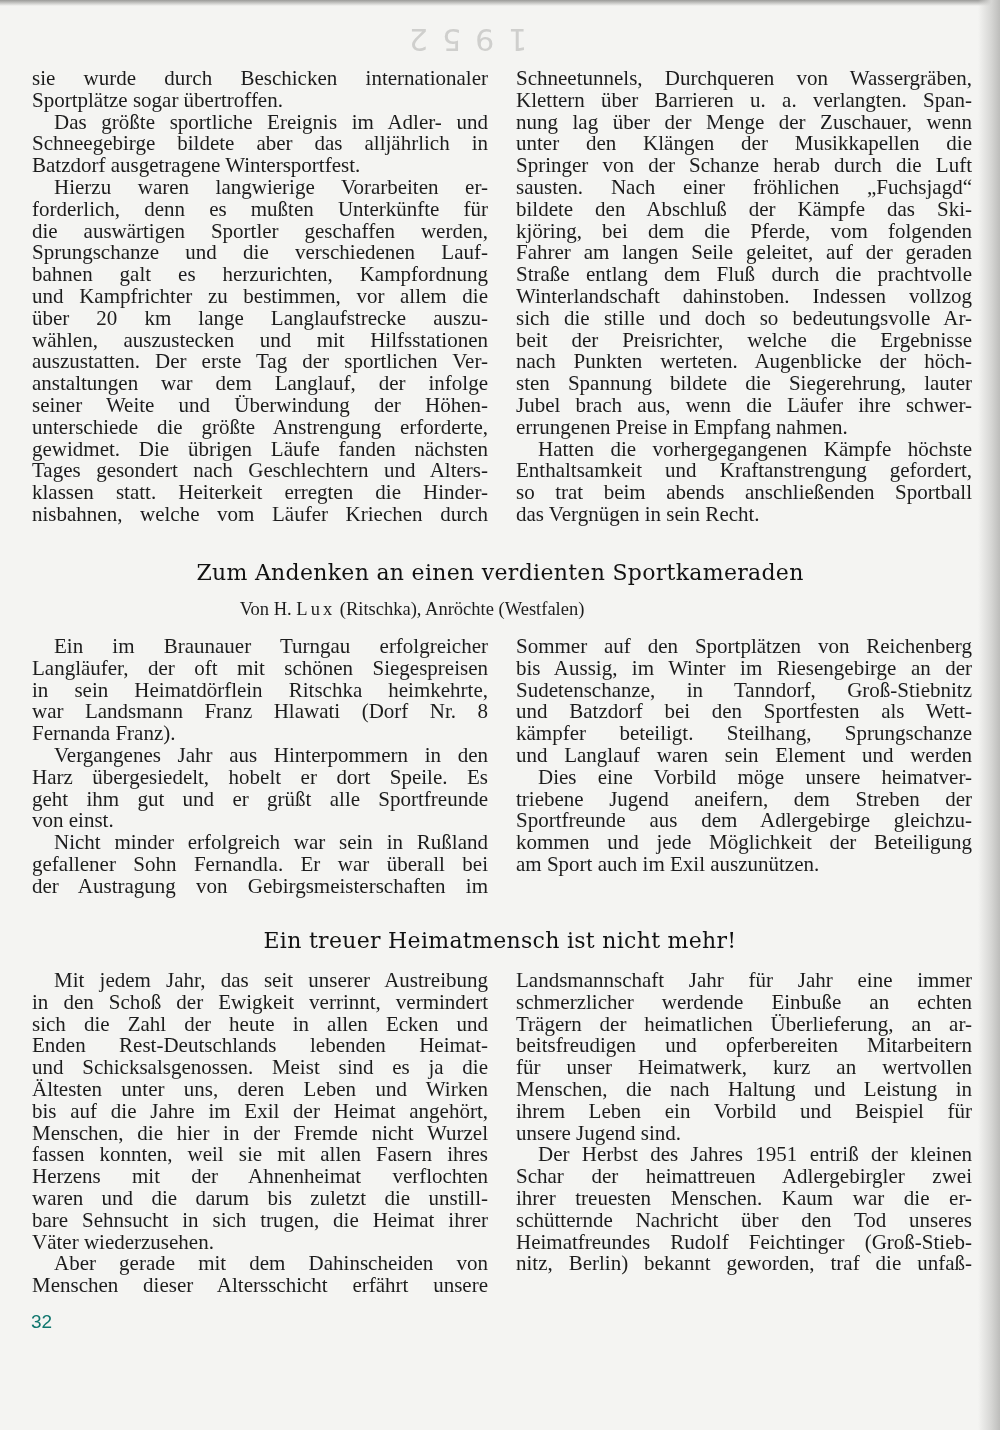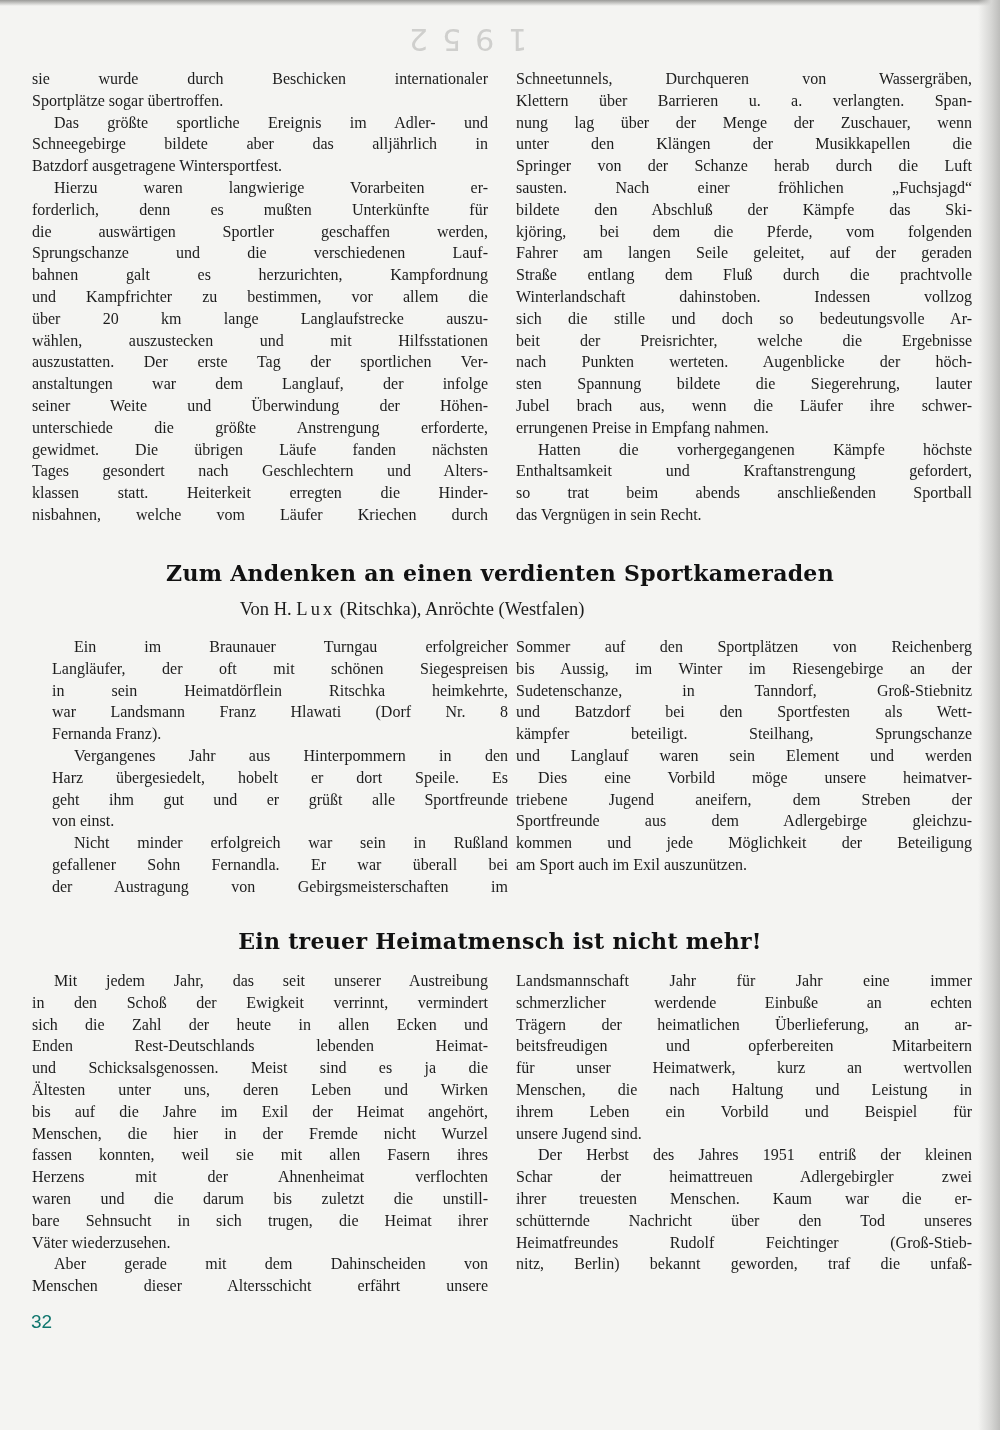--- a/index.html
+++ b/index.html
@@ -17,31 +17,31 @@
     position: absolute; top: 0; left: 0; width: 1000px; height: 6px;
     background: linear-gradient(to bottom, #9a9a98, rgba(244,244,242,0));
   }
   .handwriting {
     position: absolute; top: 22px; left: 395px;
     font-family: "DejaVu Sans", sans-serif; font-size: 30px; color: #cfcfcd;
     letter-spacing: 14px; transform: rotate(180deg);
   }
   .col {
     position: absolute; width: 456px;
-    font-size: 16px; line-height: 21.8px;
+    font-size: 21px; line-height: 21.8px;
   }
   .col .ln {
     display: block; white-space: nowrap; text-align: justify; text-align-last: justify;
     height: 21.8px;
   }
   .col .ln.last { text-align-last: left; }
   .col .ln.ind { text-indent: 22px; }
   .headline {
     position: absolute; left: 0; width: 1000px; text-align: center;
-    font-family: "DejaVu Serif", serif; font-weight: bold; font-size: 22px;
+    font-family: "DejaVu Serif", serif; font-weight: normal; font-size: 22px;
     letter-spacing: 0.3px; color: #111;
   }
   .byline {
     position: absolute; left: 0; width: 824px; text-align: center;
     font-size: 18.5px; color: #1c1c1c;
   }
   .byline .spaced { letter-spacing: 3px; }
   .page-number {
     position: absolute; left: 31px; top: 1311px;
     font-family: "Liberation Sans", sans-serif; font-size: 19px; color: #0f766e;
@@ -100,21 +100,21 @@
     <span class="ln">so trat beim abends anschließenden Sportball</span>
     <span class="ln last">das Vergnügen in sein Recht.</span>
   </div>
 
 <div class="headline" style="top:560px;">Zum Andenken an einen verdienten Sportkameraden</div>
 <div class="byline" style="top:599px;">
   <span>Von H.</span>
   <span class="spaced">Lux</span>
   <span>(Ritschka), Anröchte (Westfalen)</span>
 </div>
-<div class="col" style="left:32px; top:636px;margin-left:20px;">
+<div class="col" style="left:32px; top:636px;">
     <span class="ln ind">Ein im Braunauer Turngau erfolgreicher</span>
     <span class="ln">Langläufer, der oft mit schönen Siegespreisen</span>
     <span class="ln">in sein Heimatdörflein Ritschka heimkehrte,</span>
     <span class="ln">war Landsmann Franz Hlawati (Dorf Nr. 8</span>
     <span class="ln last">Fernanda Franz).</span>
     <span class="ln ind">Vergangenes Jahr aus Hinterpommern in den</span>
     <span class="ln">Harz übergesiedelt, hobelt er dort Speile. Es</span>
     <span class="ln">geht ihm gut und er grüßt alle Sportfreunde</span>
     <span class="ln last">von einst.</span>
     <span class="ln ind">Nicht minder erfolgreich war sein in Rußland</span>

